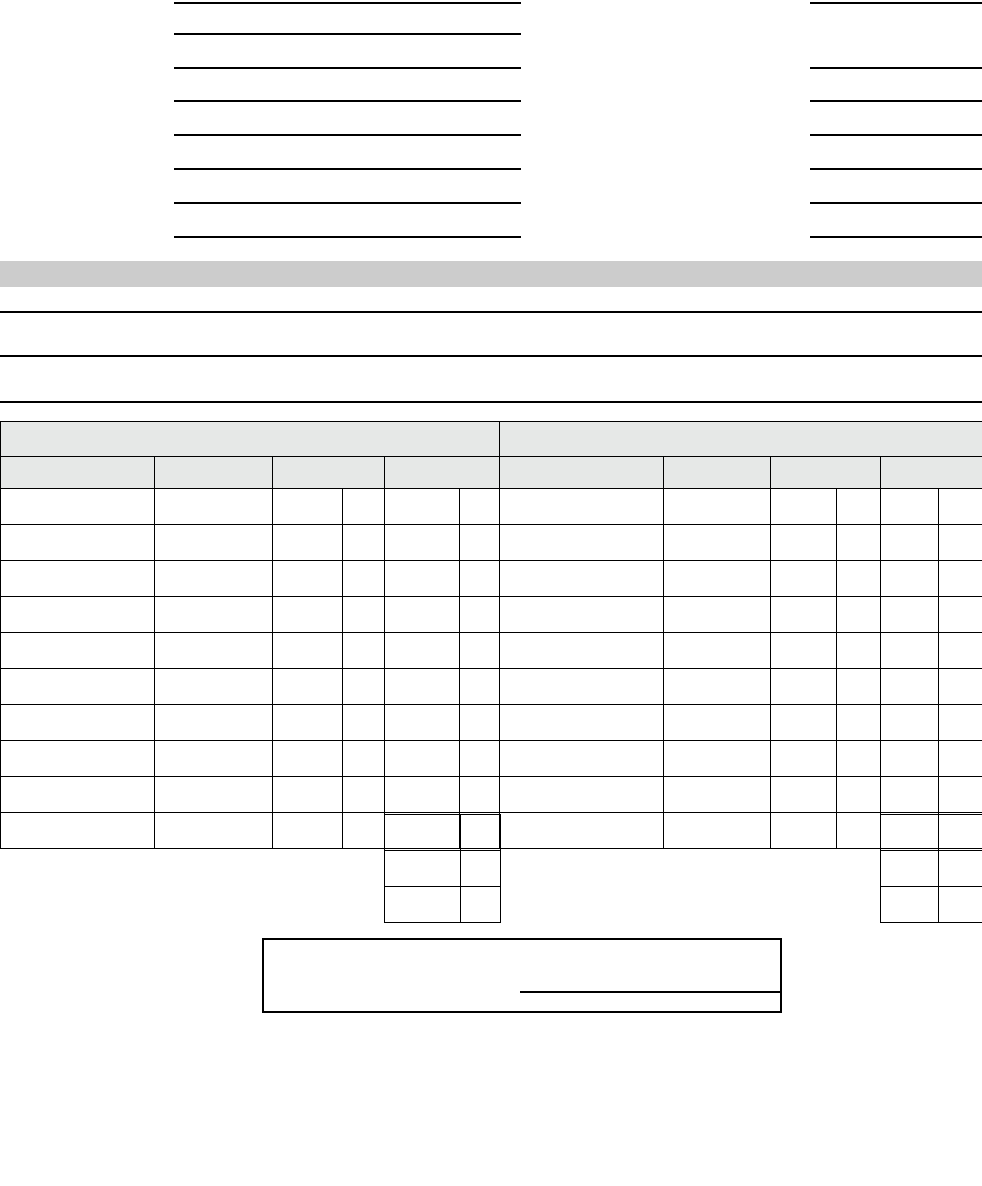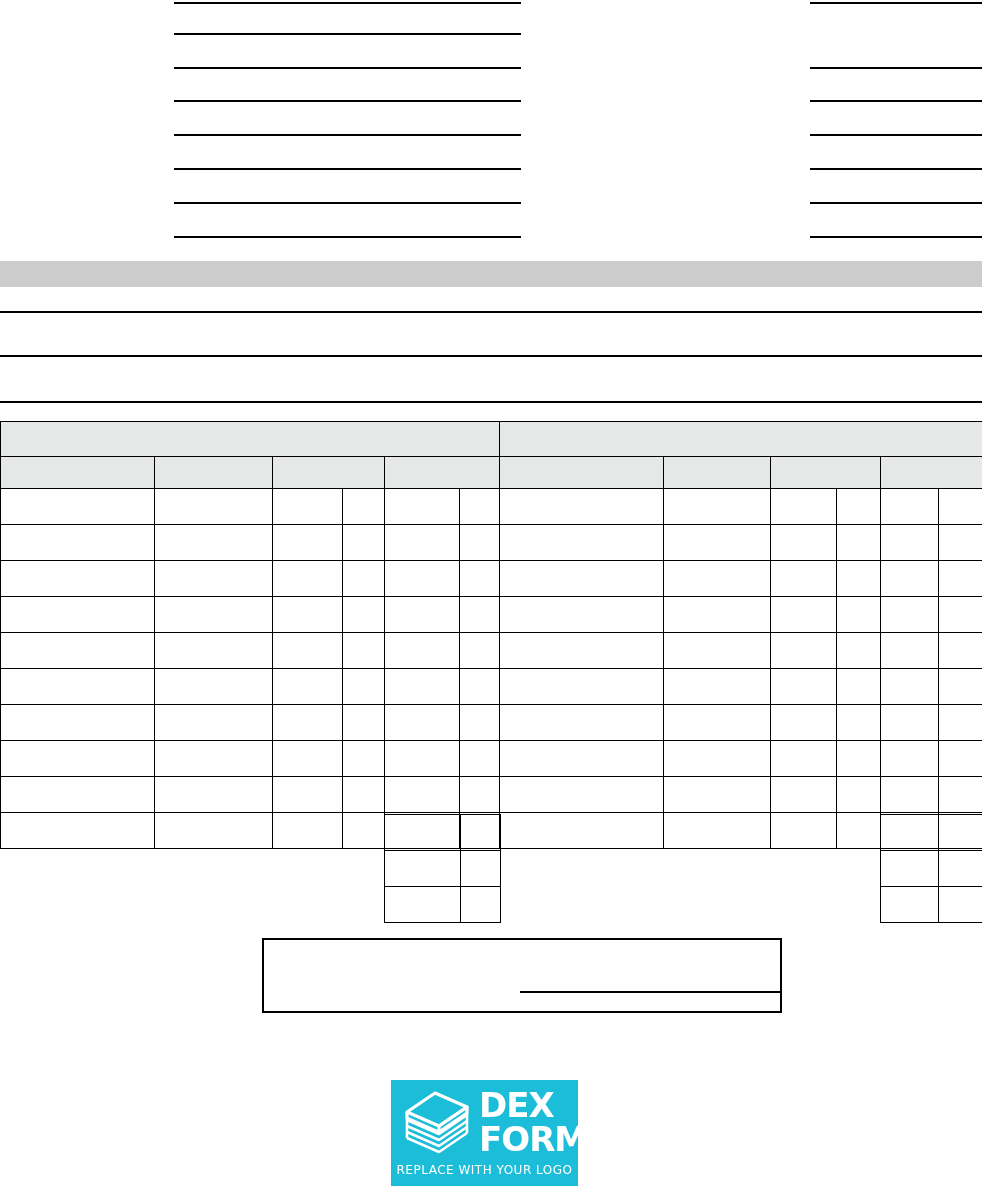--- a/index.html
+++ b/index.html
@@ -466,34 +466,14 @@
       </tr>
     </tbody>
   </table>
 
   <div class="sigbox">
     <div class="sigbox-text"></div>
     <div class="sigline"></div>
     <div class="sigline-label"></div>
   </div>
 
-  <div class="logo">
-    <div class="logo-inner">
-      <svg class="logo-mark" viewBox="0 0 72 66" aria-hidden="true">
-
-        <path d="M6 22 L34 3 L66 17 L38 36 Z" fill="none" stroke="#ffffff" stroke-width="3.2" stroke-linejoin="round"></path>
-
-        <path d="M6 22 L6 28 L38 42 L38 36" fill="none" stroke="#ffffff" stroke-width="3" stroke-linejoin="round"></path>
-        <path d="M38 36 L66 17 L66 23 L38 42" fill="none" stroke="#ffffff" stroke-width="3" stroke-linejoin="round"></path>
-        <path d="M6 30 L38 44 L66 25" fill="none" stroke="#ffffff" stroke-width="2.6" stroke-linejoin="round"></path>
-        <path d="M6 36 L38 50 L66 31" fill="none" stroke="#ffffff" stroke-width="2.6" stroke-linejoin="round"></path>
-        <path d="M6 42 L38 56 L66 37" fill="none" stroke="#ffffff" stroke-width="2.6" stroke-linejoin="round"></path>
-        <path d="M6 48 L38 62 L66 43" fill="none" stroke="#ffffff" stroke-width="2.6" stroke-linejoin="round"></path>
-        <path d="M6 22 L6 48" fill="none" stroke="#ffffff" stroke-width="2.6"></path>
-        <path d="M66 17 L66 43" fill="none" stroke="#ffffff" stroke-width="2.6"></path>
-      </svg>
-      <div class="logo-word">DEX</div>
-      <div class="logo-word2">FORM</div>
-      <div class="logo-tag">REPLACE WITH YOUR LOGO</div>
-    </div>
-  </div>
 
 </div>
 
 </body></html>

